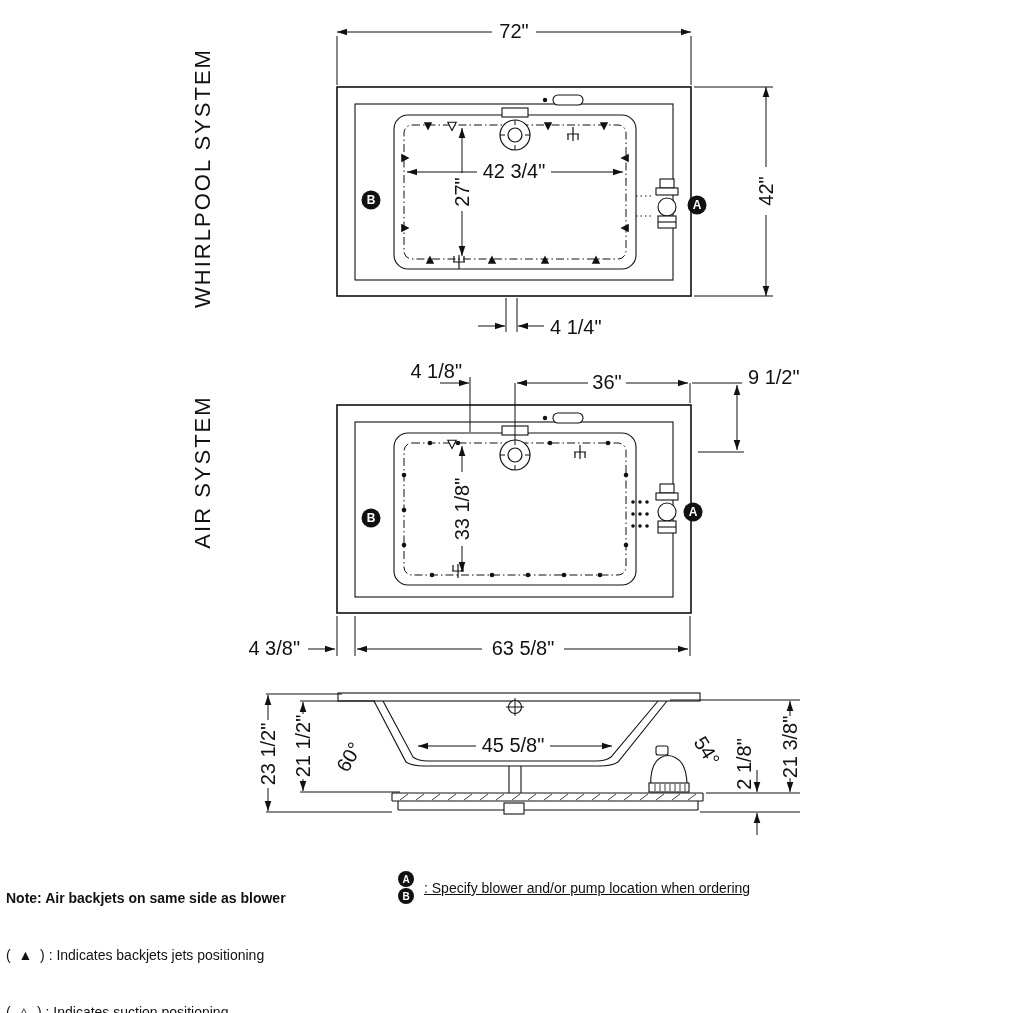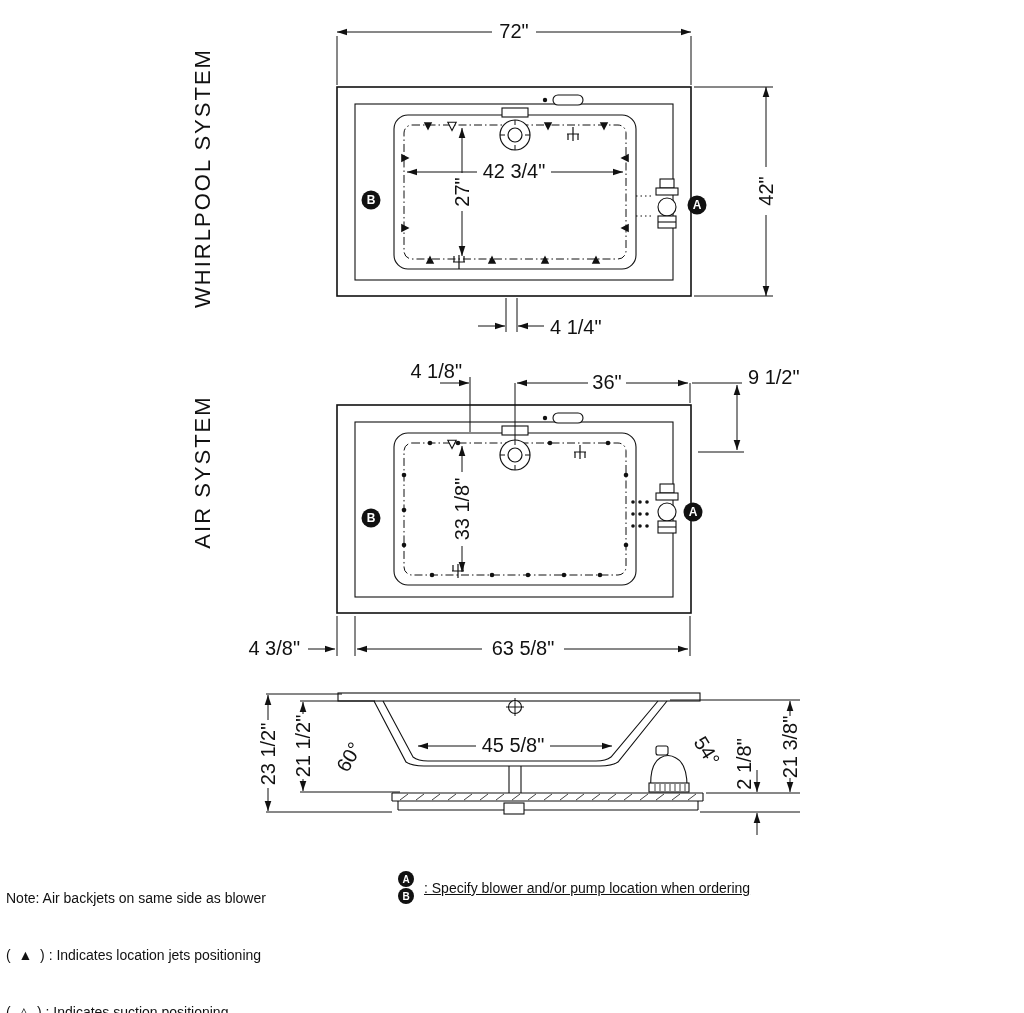--- a/index.html
+++ b/index.html
@@ -12,21 +12,21 @@
   .ln{stroke:#111;stroke-width:1.6;fill:#fff;}
   .ln2{stroke:#111;stroke-width:1.1;fill:none;}
   .lnf{stroke:#111;stroke-width:1.1;fill:#fff;}
   .dim{stroke:#111;stroke-width:1;fill:none;}
   .thin{stroke:#111;stroke-width:.8;fill:none;}
   .dash{stroke:#111;stroke-width:1;fill:none;stroke-dasharray:8 3 1.5 3;}
   .dot2{stroke:#111;stroke-width:1.2;fill:none;stroke-dasharray:1.5 3;}
   .arr-end{marker-end:url(#arrow);}
   .arr-both{marker-start:url(#arrow);marker-end:url(#arrow);}
   .notes{position:absolute;left:6px;top:851px;font-size:14px;line-height:19px;white-space:pre;}
-  .b{font-weight:normal;}
+  .b{font-weight:bold;}
   .ab{position:absolute;left:398px;top:871px;display:flex;align-items:center;gap:10px;}
   .ab-badges{display:flex;flex-direction:column;gap:1px;}
   .abadge{width:16px;height:16px;border-radius:50%;background:#111;color:#fff;font-size:10px;
           font-weight:bold;display:flex;align-items:center;justify-content:center;}
   .ab-text{font-size:14px;text-decoration:underline;}
 </style>
 </head>
 <body>
 
 <div class="page">
@@ -283,21 +283,21 @@
       <line class="dim arr-end" x1="790" y1="716" x2="790" y2="701"></line>
       <line class="dim arr-end" x1="790" y1="778" x2="790" y2="792"></line>
       <text class="dimtxt" text-anchor="middle" transform="translate(790,747) rotate(-90)">21 3/8"</text>
     </g>
   </g>
 </svg>
 
 
 <div class="notes">
   <div class="b">Note: Air backjets on same side as blower</div>
-  <div>(  ▲  ) : Indicates location jets positioning</div>
+  <div>(  ▲  ) : Indicates backjets jets positioning</div>
   <div>(  △  ) : Indicates suction positioning</div>
   
   
   
   
   
 </div>
 
 <div class="ab">
   <div class="ab-badges">

